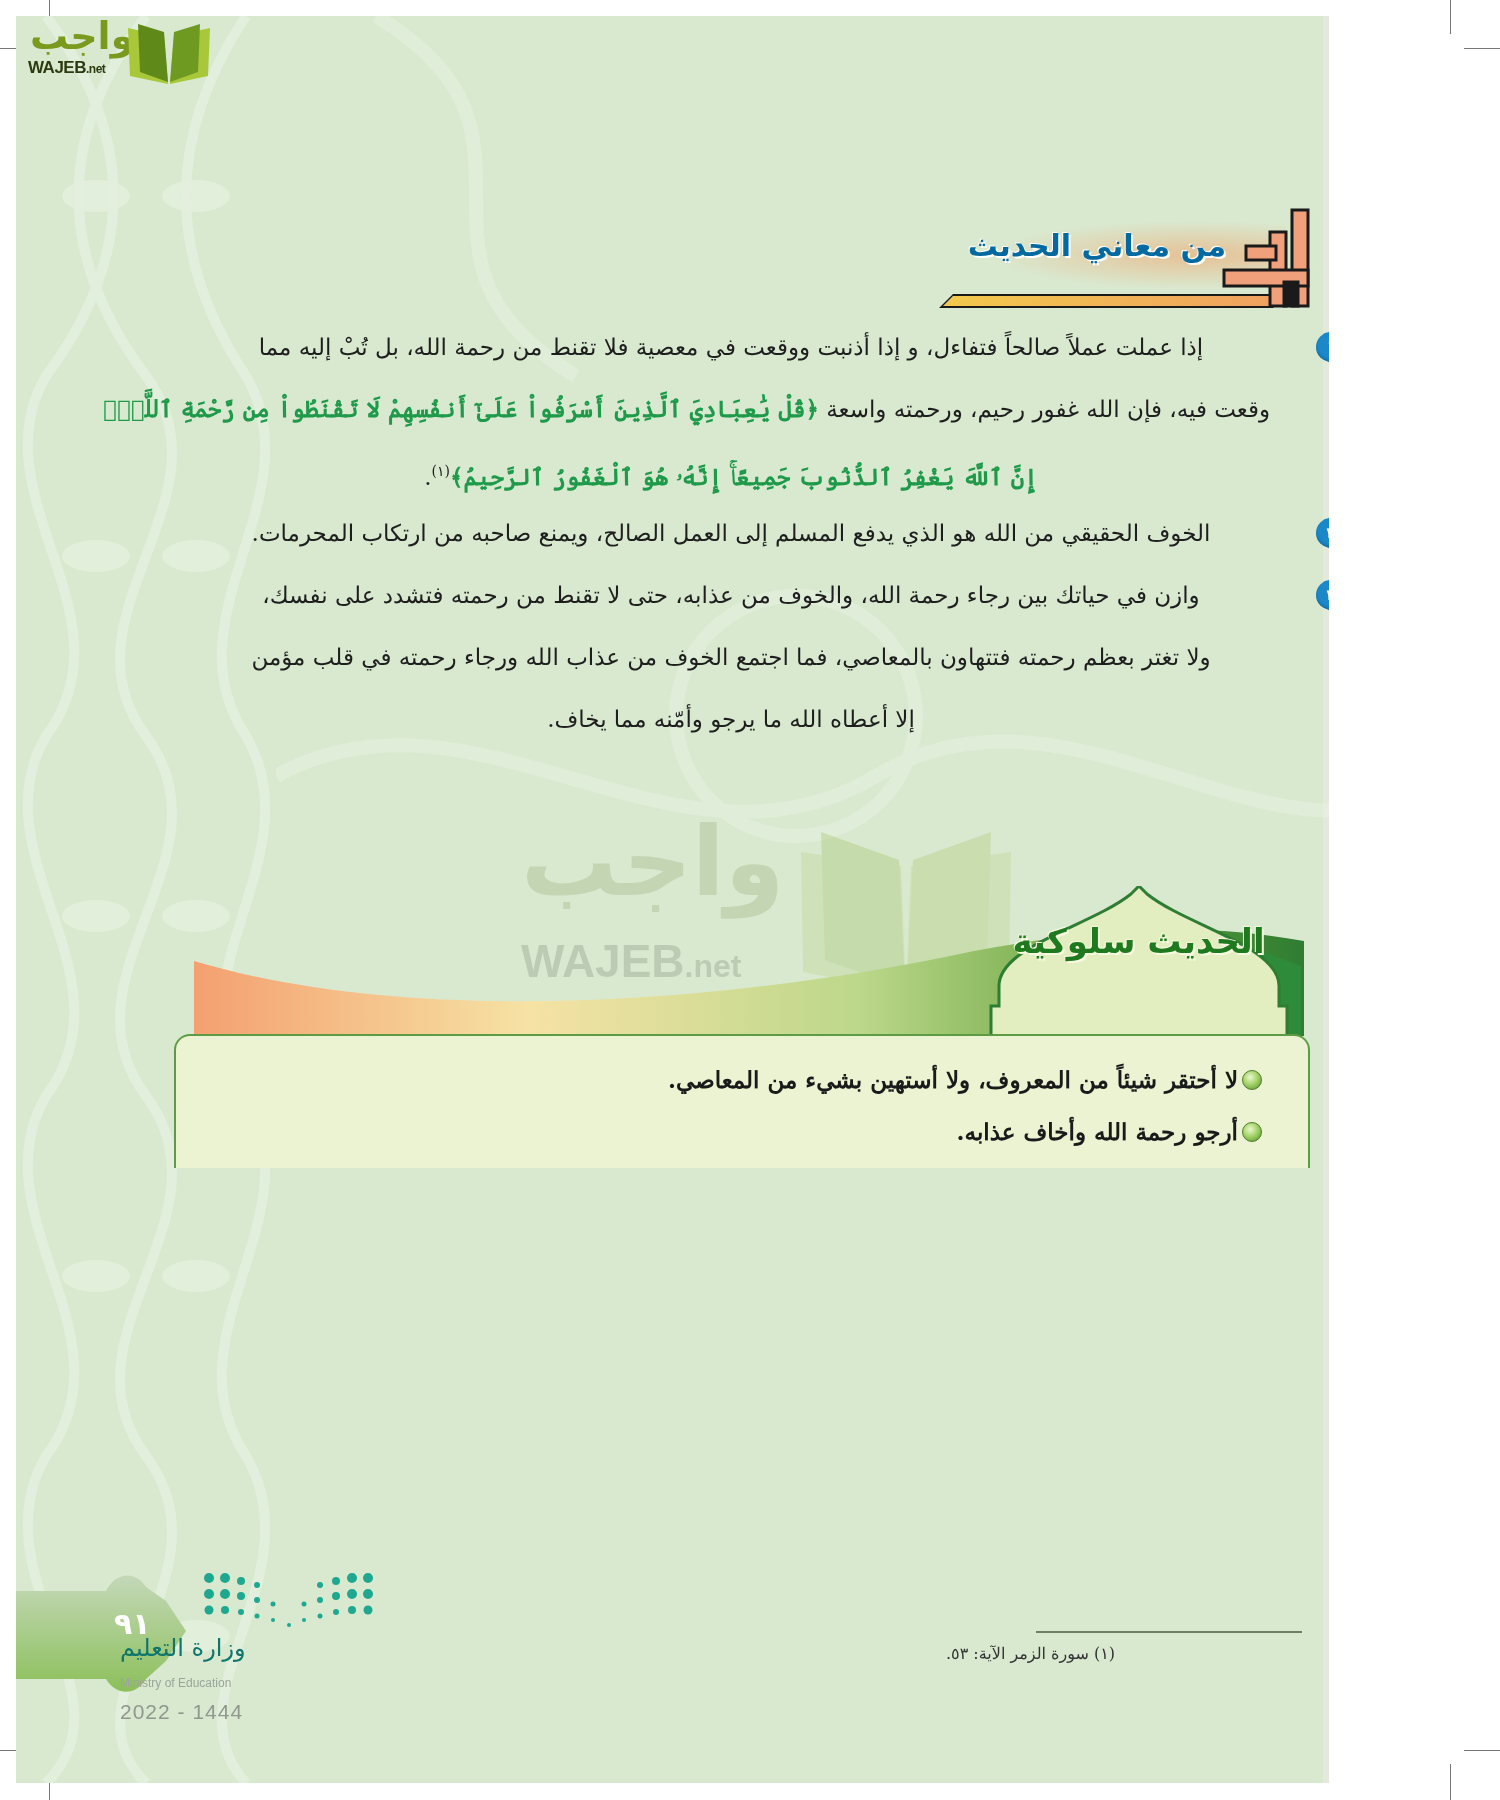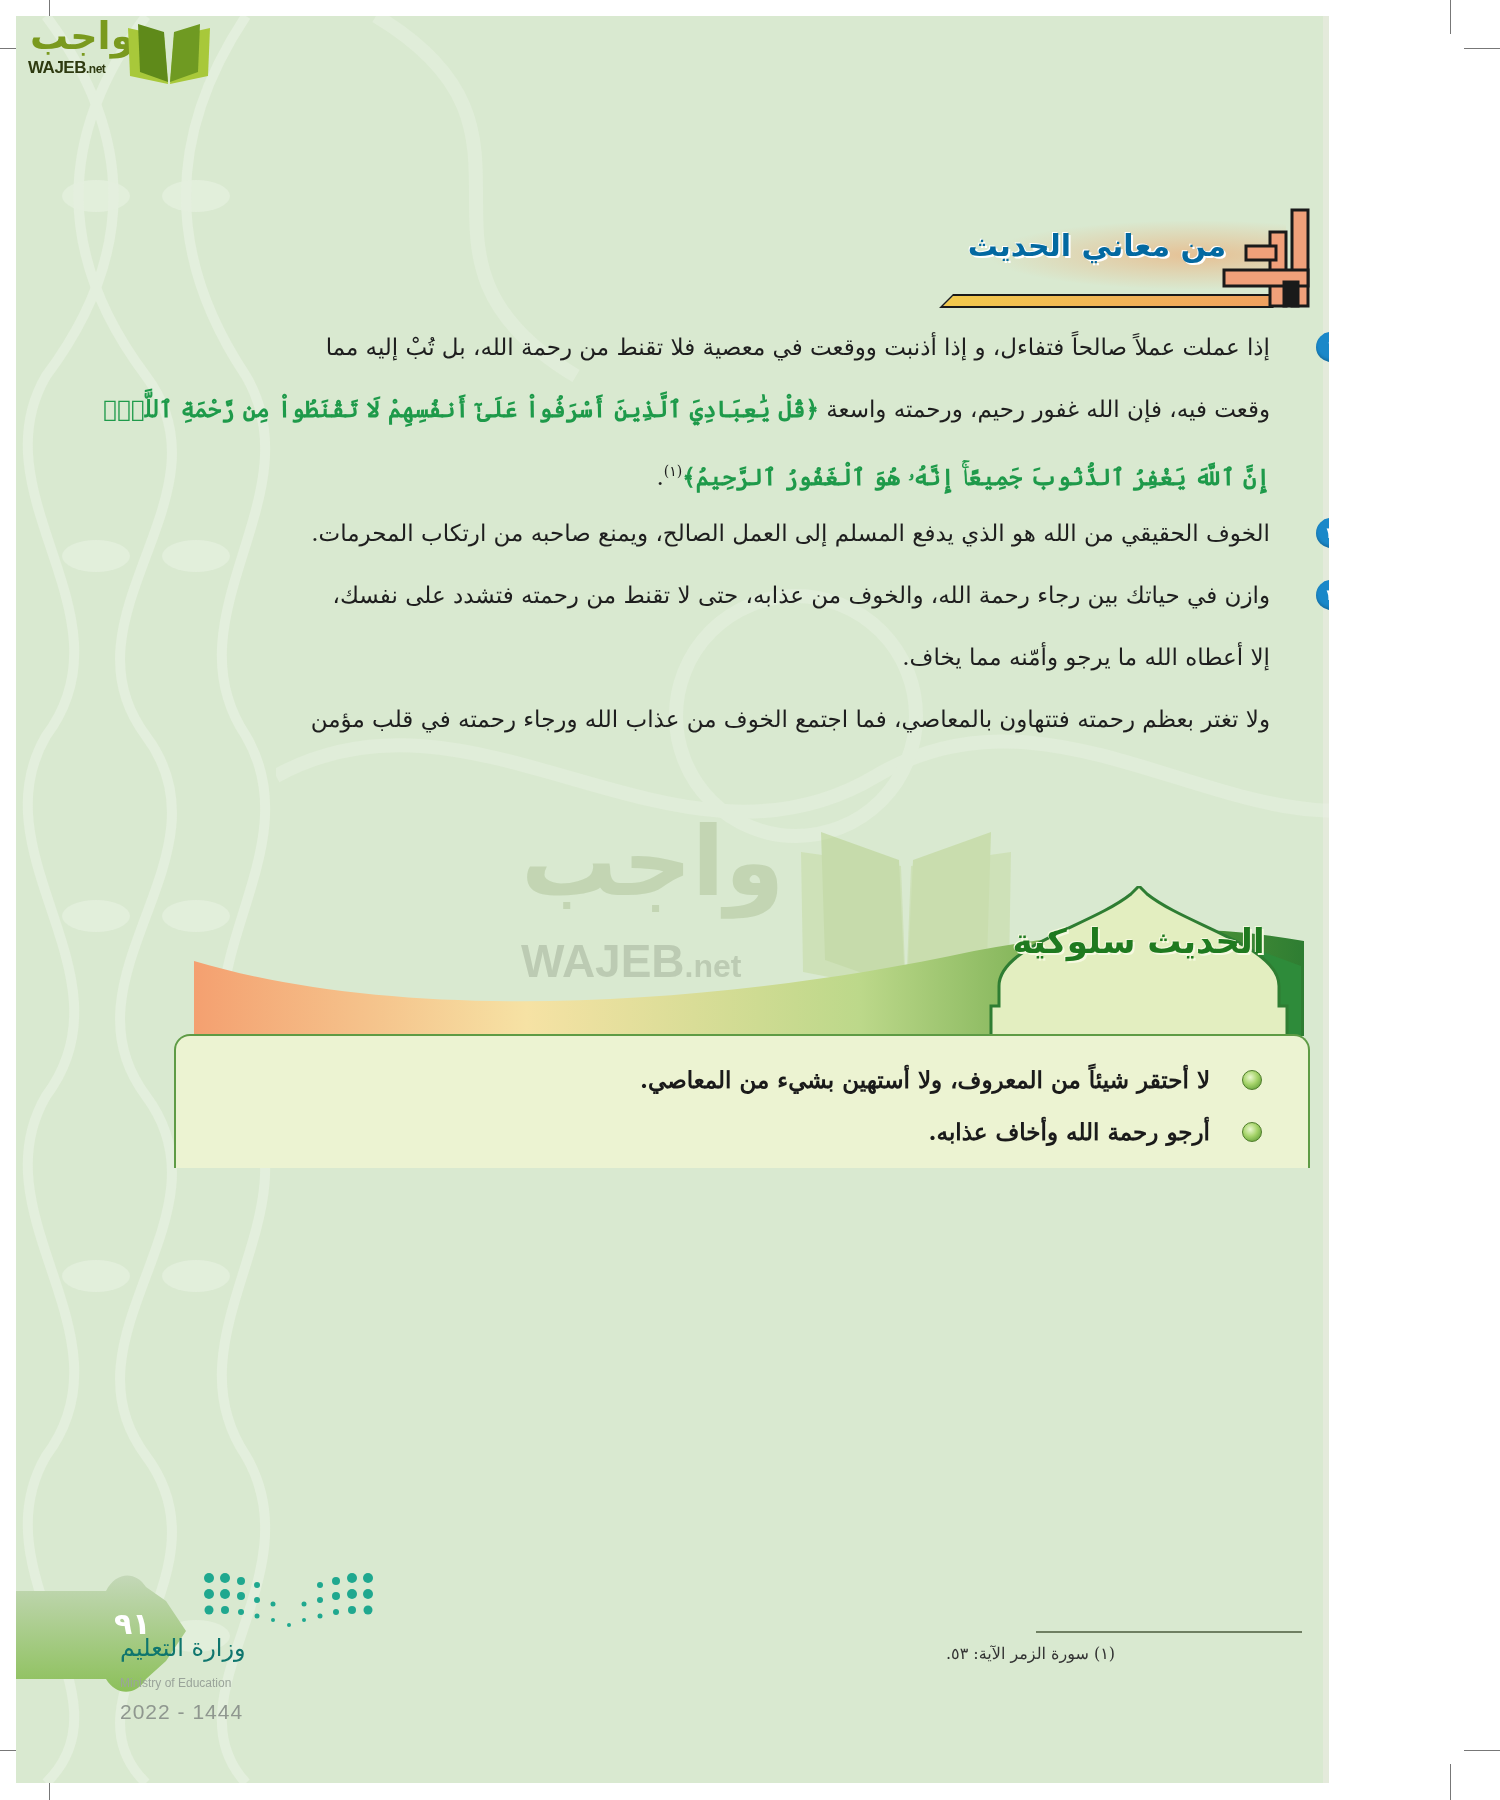--- a/index.html
+++ b/index.html
@@ -18,37 +18,37 @@
 
   .section-head { position:absolute; left:930px; top:190px; width:370px; height:110px; }
   .section-head .bar { position:absolute; left:0; bottom:8px; height:10px; width:330px; background:linear-gradient(90deg,#f2c94c,#f0a060); border:2px solid #1a1a1a; transform:skewX(-45deg); }
   .section-head .glow { position:absolute; left:40px; top:14px; width:300px; height:70px; background:radial-gradient(ellipse at 70% 50%, rgba(240,160,100,0.55), rgba(240,200,140,0.0) 70%); }
   .section-head .title { position:absolute; right:90px; top:22px; font-family:"DejaVu Sans", sans-serif; font-weight:bold; font-size:30px; color:#0369a1; text-shadow:2px 2px 0 #fff, -1px -1px 0 #fff; direction:rtl; white-space:nowrap; }
   .kufi { position:absolute; right:0; top:0; width:110px; height:110px; }
 
   .content { position:absolute; left:176px; width:1118px; direction:rtl; text-align:right; font-family:"DejaVu Serif", serif; font-size:23px; color:#1e1e1e; }
   .item { position:relative; padding-right:40px; }
   .num { position:absolute; right:-36px; width:30px; height:30px; border-radius:50%; background:#1a88c9; color:#fff; font-family:"DejaVu Sans", sans-serif; font-weight:bold; font-size:15px; display:flex; align-items:center; justify-content:center; box-shadow:inset 0 -2px 3px rgba(0,0,0,0.2); }
-  .line { height:62px; line-height:62px; white-space:nowrap; }
+  .line { height:62px; line-height:62px; white-space:nowrap;text-align:center; }
   .quran { color:#1e9a4a; font-weight:bold; }
   .ftnote-mark { font-size:14px; vertical-align:super; color:#1e1e1e; }
 
   .watermark { position:absolute; left:505px; top:810px; width:500px; height:170px; opacity:0.45; }
   .wm-ar { position:absolute; left:0; top:-20px; font-family:"DejaVu Sans", sans-serif; font-weight:bold; font-size:96px; color:#a9bf92; direction:rtl; }
   .wm-en { position:absolute; left:0; top:108px; font-family:"Liberation Sans", sans-serif; font-weight:bold; font-size:46px; color:#9aa890; }
   .wm-en small { font-size:32px; }
   .wm-book { position:absolute; left:270px; top:6px; width:230px; height:160px; }
 
   .ribbon { position:absolute; left:178px; top:905px; width:1110px; height:115px; }
   .dome { position:absolute; left:955px; top:870px; width:335px; height:165px; }
   .dome-title { position:absolute; left:965px; top:905px; width:315px; text-align:center; font-family:"DejaVu Sans", sans-serif; font-weight:bold; font-size:34px; color:#1f7a1f; text-shadow:2px 2px 0 #f6f9e0, -1px -1px 0 #f6f9e0; direction:rtl; }
 
   .app-box { position:absolute; left:158px; top:1018px; width:1132px; height:132px; background:#ecf3d2; border:2px solid #5e9b45; border-bottom:none; border-radius:16px 16px 0 0; }
   .app-list { position:absolute; right:46px; top:18px; direction:rtl; text-align:right; font-family:"DejaVu Serif", serif; font-weight:bold; font-size:23px; color:#1a1a1a; }
-  .app-item { height:52px; line-height:52px; display:flex; align-items:center; gap:32px; }
+  .app-item { height:52px; line-height:52px; display:flex; align-items:center; gap:4px; }
   .bullet { width:18px; height:18px; border-radius:50%; background:radial-gradient(circle at 40% 35%, #eaf7cf 0%, #a6d46a 45%, #4e8f2a 100%); border:1px solid #4e7c2a; flex-shrink:0; }
 
   .page-badge { position:absolute; left:0; top:1555px; width:190px; height:125px; }
   .page-num { position:absolute; left:98px; top:1590px; font-family:"DejaVu Sans", sans-serif; font-weight:bold; font-size:30px; color:#ffffff; }
   .moe-dots { position:absolute; left:185px; top:1554px; width:175px; height:60px; }
   .moe-ar { position:absolute; left:104px; top:1618px; font-family:"DejaVu Sans", sans-serif; font-size:24px; color:#0f766e; direction:rtl; }
   .moe-en { position:absolute; left:104px; top:1660px; font-family:"Liberation Sans", sans-serif; font-size:12px; color:#9aa49a; }
   .moe-year { position:absolute; left:104px; top:1684px; font-family:"Liberation Sans", sans-serif; font-size:21px; color:#8f978f; letter-spacing:1px; }
 
   .foot-rule { position:absolute; left:1020px; top:1615px; width:266px; height:2px; background:#6f7f62; }
@@ -130,22 +130,22 @@
       <div class="line"><span>وقعت فيه، فإن الله غفور رحيم، ورحمته واسعة</span> <span class="quran">﴿قُلْ يَٰعِبَادِيَ ٱلَّذِينَ أَسْرَفُواْ عَلَىٰٓ أَنفُسِهِمْ لَا تَقْنَطُواْ مِن رَّحْمَةِ ٱللَّهِۚ</span></div>
       <div class="line"><span class="quran">إِنَّ ٱللَّهَ يَغْفِرُ ٱلذُّنُوبَ جَمِيعًاۚ إِنَّهُۥ هُوَ ٱلْغَفُورُ ٱلرَّحِيمُ﴾</span><span class="ftnote-mark">(١)</span><span>.</span></div>
     </div>
     <div class="item">
       <span class="num" style="top:16px;">٢</span>
       <div class="line">الخوف الحقيقي من الله هو الذي يدفع المسلم إلى العمل الصالح، ويمنع صاحبه من ارتكاب المحرمات.</div>
     </div>
     <div class="item">
       <span class="num" style="top:16px;">٣</span>
       <div class="line">وازن في حياتك بين رجاء رحمة الله، والخوف من عذابه، حتى لا تقنط من رحمته فتشدد على نفسك،</div>
+      <div class="line">ولا تغتر بعظم رحمته فتتهاون بالمعاصي، فما اجتمع الخوف من عذاب الله ورجاء رحمته في قلب مؤمن</div>
       <div class="line">إلا أعطاه الله ما يرجو وأمّنه مما يخاف.</div>
-      <div class="line">ولا تغتر بعظم رحمته فتتهاون بالمعاصي، فما اجتمع الخوف من عذاب الله ورجاء رحمته في قلب مؤمن</div>
     </div>
   </div>
 
   <div class="watermark">
     <span class="wm-ar">واجب</span>
     <span class="wm-en"><span>WAJEB</span><small>.net</small></span>
     <svg class="wm-book" viewBox="0 0 230 160">
       <path d="M10 20 L110 34 L115 160 L12 140 Z" fill="#c2d89c"></path>
       <path d="M220 20 L120 34 L115 160 L218 140 Z" fill="#c2d89c"></path>
       <path d="M30 0 L108 28 L114 156 L34 128 Z" fill="#b0cc80"></path>

